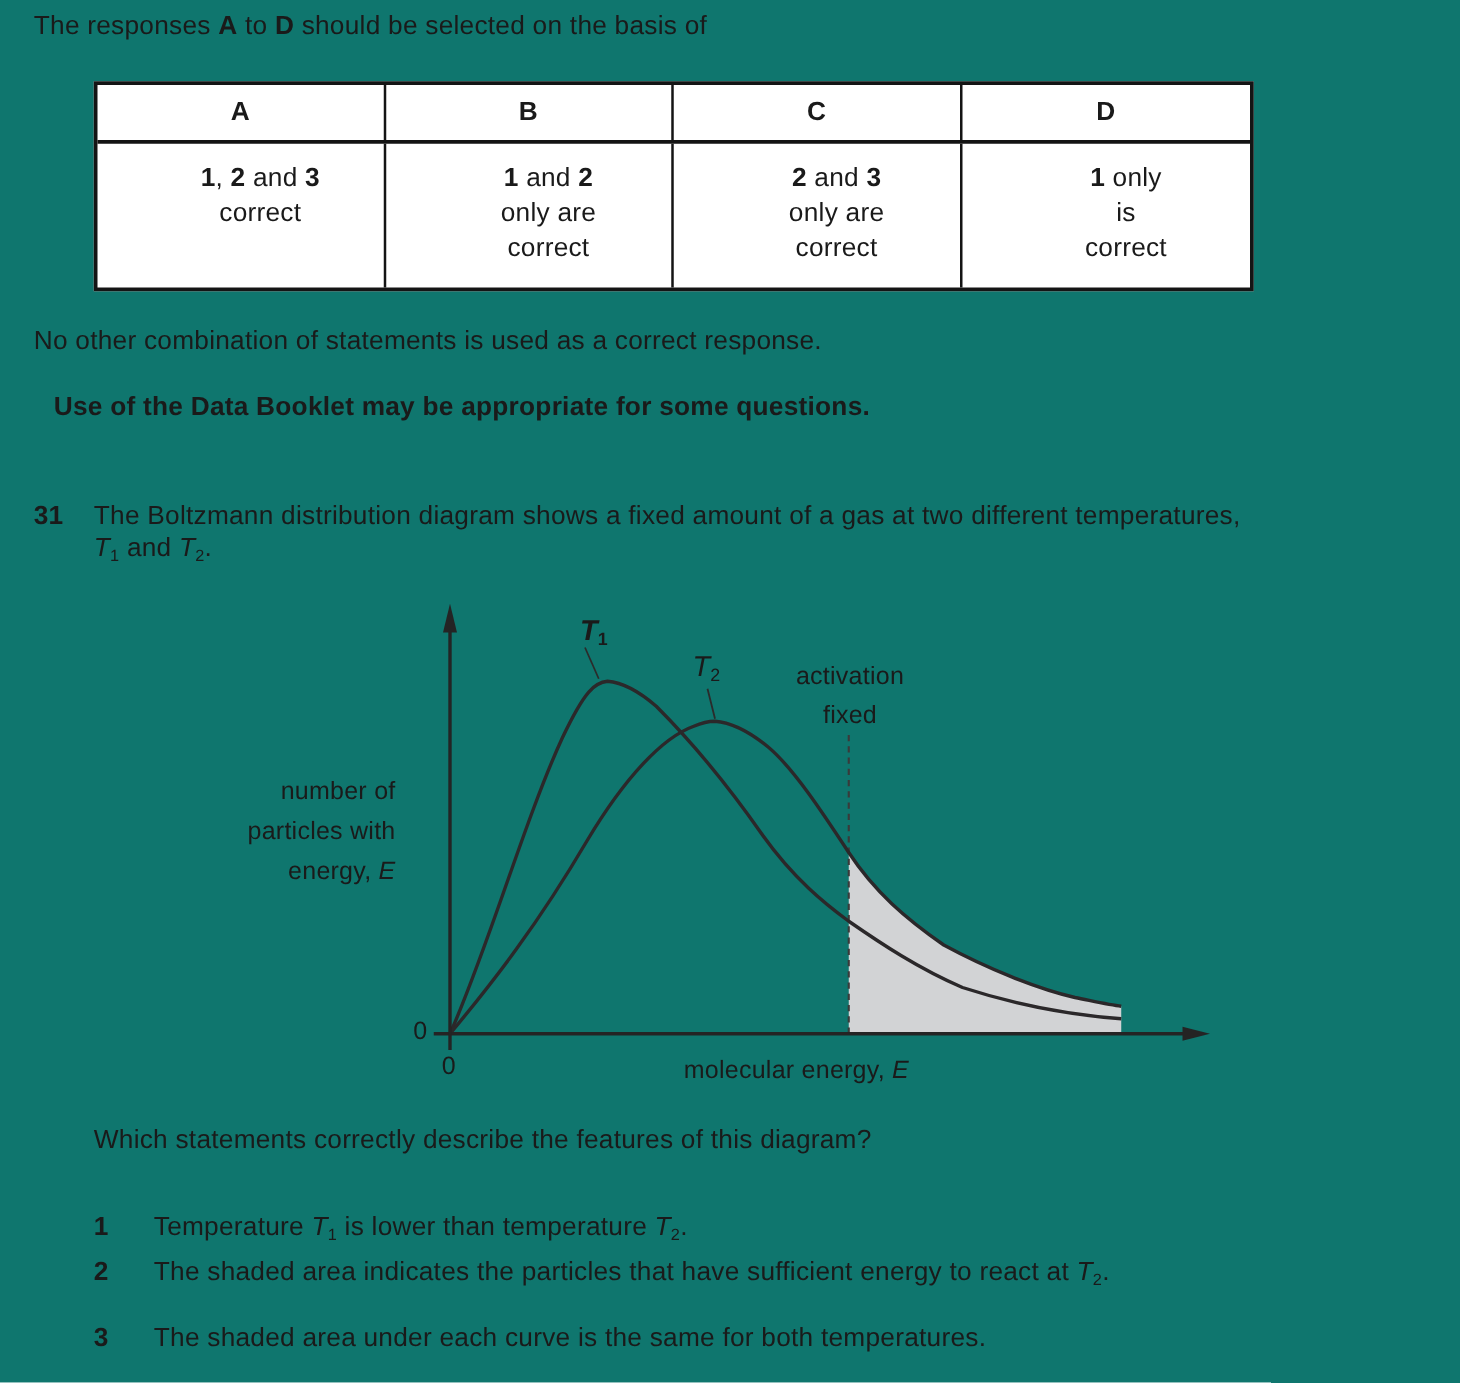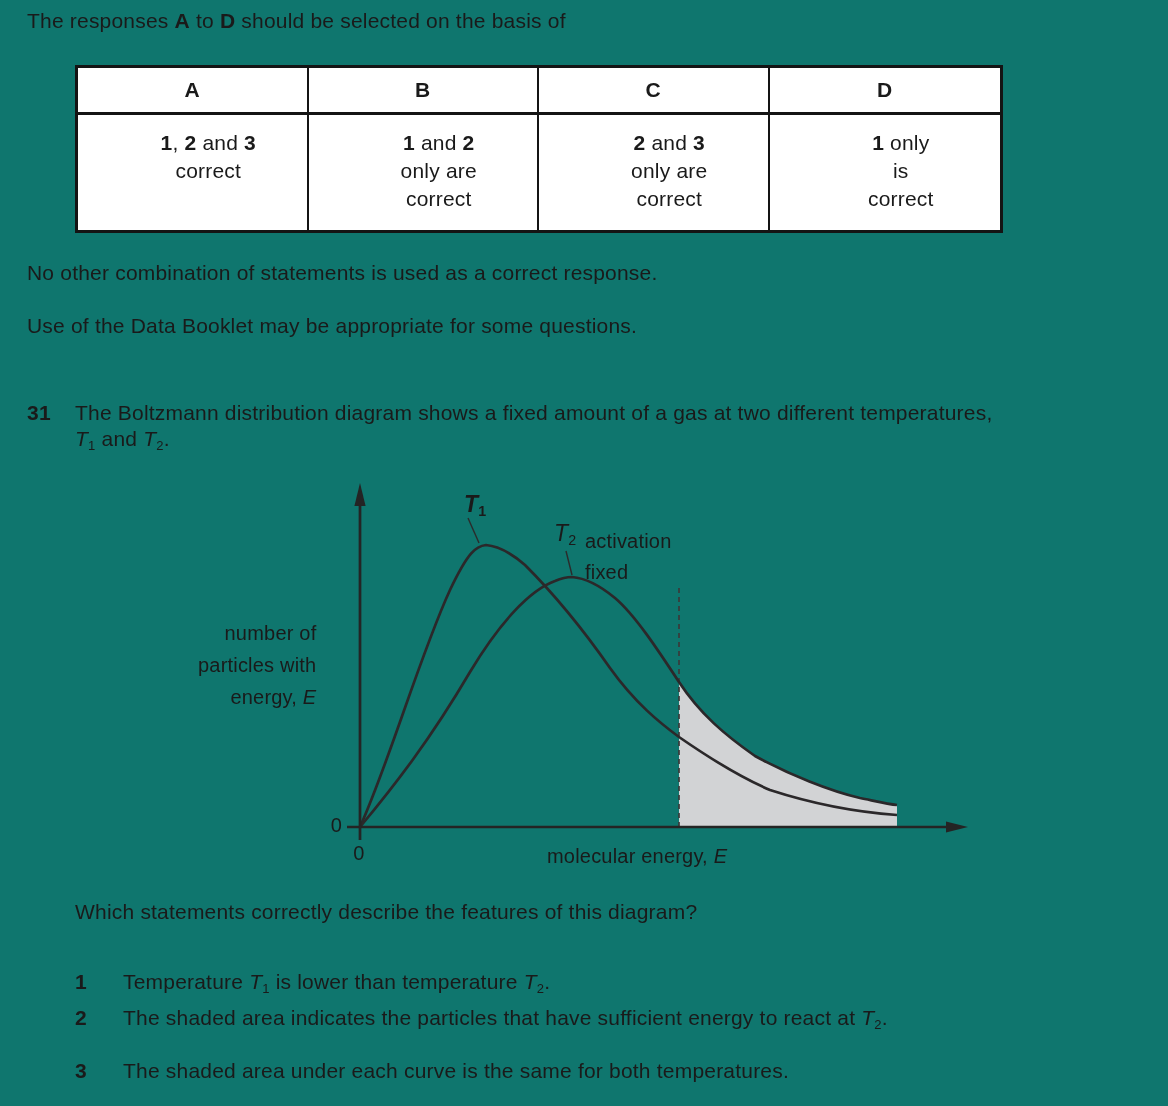--- a/index.html
+++ b/index.html
@@ -10,21 +10,21 @@
   }
   .abs{position:absolute;margin:0;}
   .nw{white-space:nowrap;}
   b,.bold{font-weight:bold;}
   .it{font-style:italic;}
   .sb{font-size:0.62em;vertical-align:-0.28em;font-style:normal;}
 
   
   .intro{left:27px;top:9px;}
   .note1{left:27px;top:261px;}
-  .note2{left:27px;top:314px;}
+  .note2{left:43px;top:314px;font-weight:bold;}
 
   
   .grid{position:absolute;left:75px;top:65px;width:928px;border:3px solid #141414;box-sizing:border-box;background:#fff;}
   .grow{display:grid;grid-template-columns:1fr 1fr 1fr 1fr;}
   .ghead{border-bottom:3px solid #141414;}
   .gcell{text-align:center;border-right:2px solid #141414;}
   .gcell:last-child{border-right:none;}
   .ghc{font-weight:bold;padding:10px 0 10px;}
   .gbc{padding:14px 0 17px;margin-left:32px;}
   .cline{line-height:28px;}
@@ -45,21 +45,21 @@
 
   
   .dlab{position:absolute;font-size:20px;}
   .ylab{left:198px;top:617px;line-height:32px;text-align:right;}
   .xlab{left:547px;top:845px;white-space:nowrap;}
   .zy{left:322px;top:814px;width:20px;text-align:right;}
   .zx{left:346px;top:842px;width:26px;text-align:center;}
   .tlab{font-size:23px;font-style:italic;}
   .t1l{left:464px;top:491px;font-weight:bold;}
   .t2l{left:554px;top:520px;}
-  .act{left:585px;top:526px;width:150px;line-height:31px;}
+  .act{left:605px;top:526px;width:150px;text-align:center;line-height:31px;}
 
   
   .prompt{left:75px;top:900px;}
   .stmt{position:absolute;left:75px;white-space:nowrap;}
   .stmt .num{display:inline-block;width:48px;font-weight:bold;}
   .s1{top:952px;margin-top:18px;}
   .s2{top:1006px;}
   .s3{top:1059px;}
 </style>
 </head>

